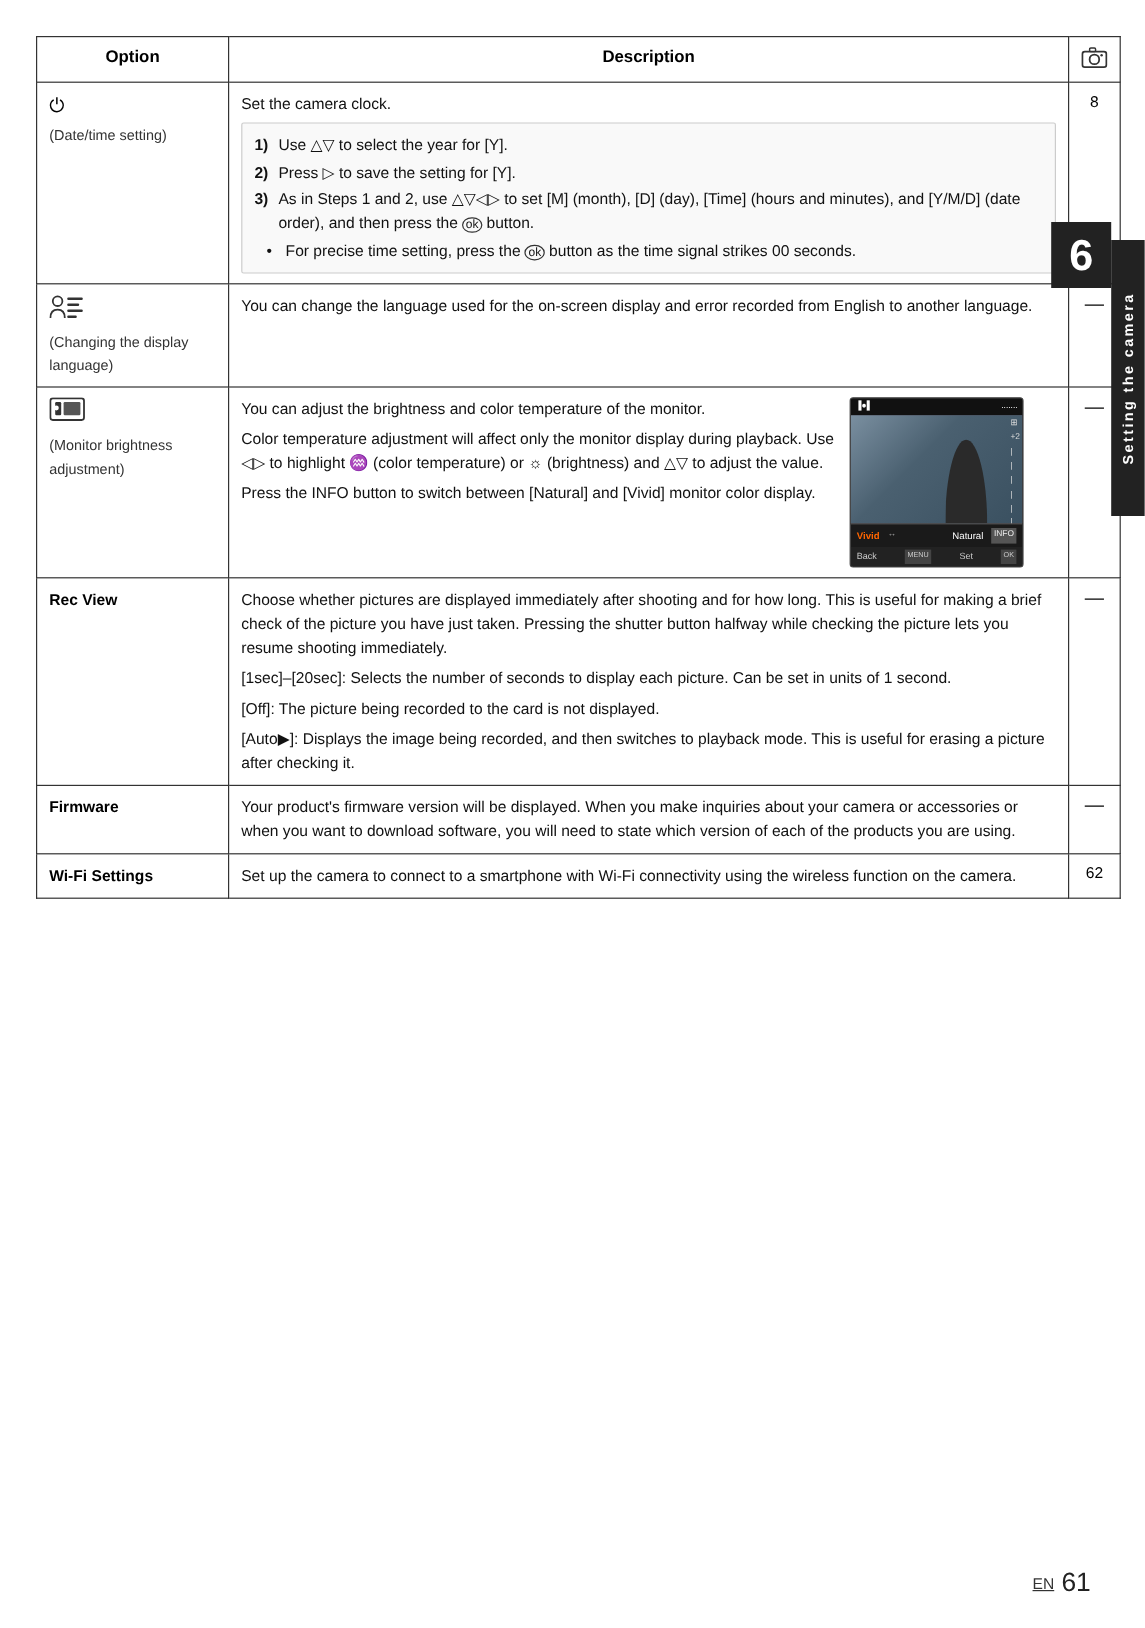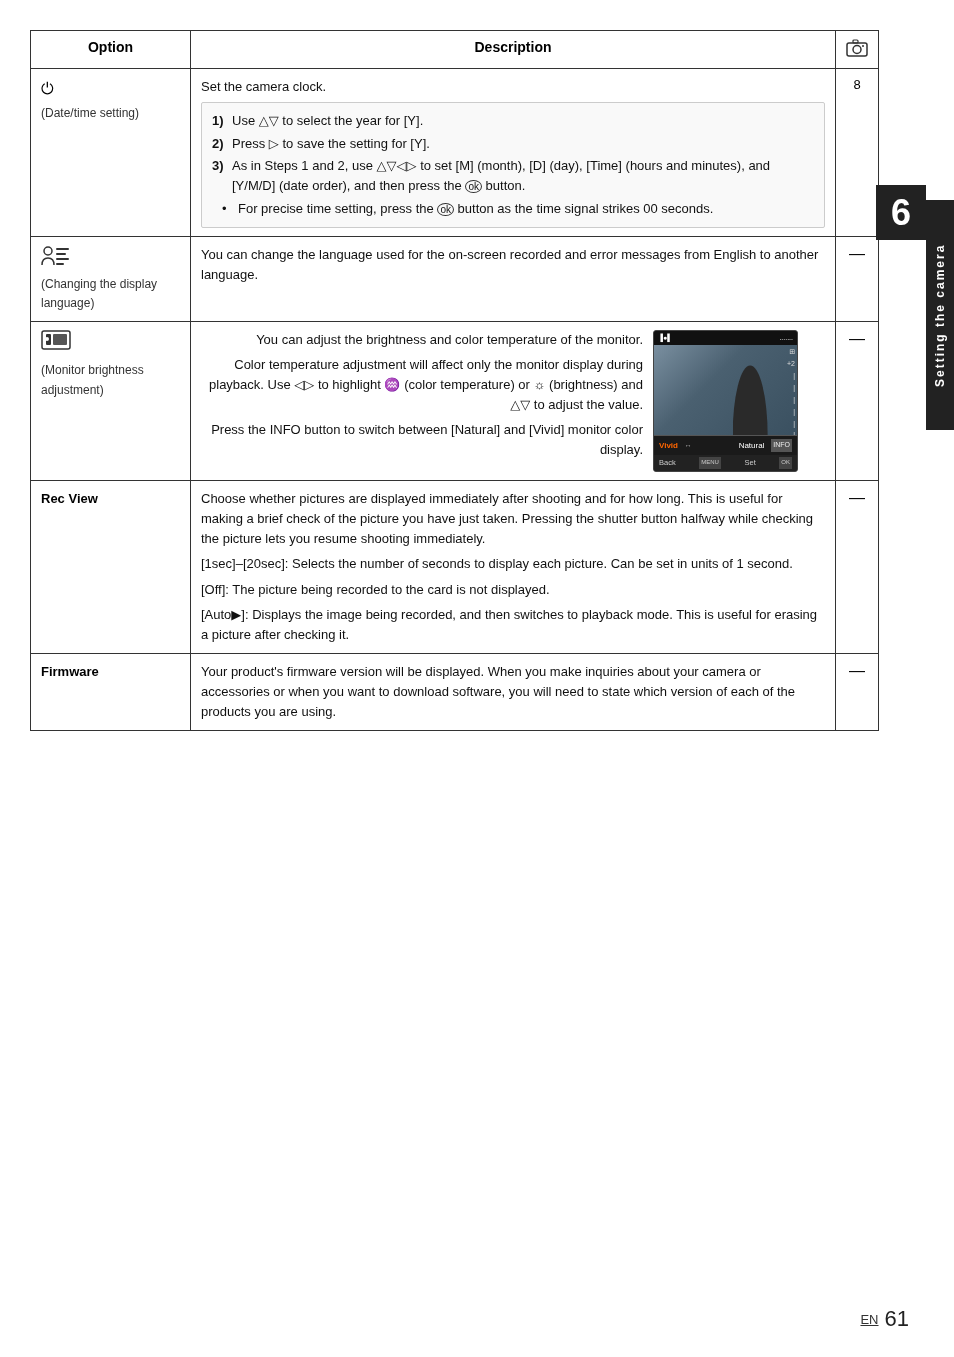--- a/index.html
+++ b/index.html
@@ -169,21 +169,20 @@
 
     
     .bold-label {
       font-weight: bold;
     }
 
     
     .monitor-row-content {
       display: flex;
       gap: 10px;
-      text-align: right;
     }
 
     .monitor-text {
       flex: 1;
       font-size: 13px;
       line-height: 1.55;
     }
 
     .monitor-image {
       width: 172px;
@@ -314,21 +313,20 @@
       font-weight: bold;
       letter-spacing: 2px;
       display: flex;
       align-items: center;
       justify-content: center;
       padding: 20px 0;
       height: 230px;
     }
 
     .table-container {
-      margin-right: 55px;
     }
   </style>
 </head>
 <body>
 
 <div class="page-wrapper">
 
   <div class="chapter-number">6</div>
   <div class="setting-sidebar">Setting the camera</div>
 
@@ -394,21 +392,21 @@
 
                 <rect x="15" y="3" width="13" height="2" rx="1" fill="#333"></rect>
                 <rect x="15" y="8" width="10" height="2" rx="1" fill="#333"></rect>
                 <rect x="15" y="13" width="13" height="2" rx="1" fill="#333"></rect>
                 <rect x="15" y="18" width="8" height="2" rx="1" fill="#333"></rect>
               </svg>
             </span>
             <span class="option-label">(Changing the display language)</span>
           </td>
           <td class="desc-cell">
-            <p>You can change the language used for the on-screen recorded and error messages from English to another language.</p>
+            <p>You can change the language used for the on-screen display and error recorded from English to another language.</p>
           </td>
           <td class="ref-cell col-ref dash-center">—</td>
         </tr>
 
         <tr class="data-row">
           <td class="option-cell col-option">
             
             <span style="display:block; margin-bottom:3px;">
               <svg width="30" height="22" viewBox="0 0 30 22">
                 <rect x="1" y="1" width="28" height="18" rx="2" fill="none" stroke="#333" stroke-width="1.5"></rect>
@@ -486,20 +484,29 @@
         <tr class="data-row">
           <td class="option-cell col-option">
             <span class="bold-label">Firmware</span>
           </td>
           <td class="desc-cell">
             <p>Your product's firmware version will be displayed. When you make inquiries about your camera or accessories or when you want to download software, you will need to state which version of each of the products you are using.</p>
           </td>
           <td class="ref-cell col-ref dash-center">—</td>
         </tr>
 
+        <tr class="data-row">
+          <td class="option-cell col-option">
+            <span class="bold-label">Wi-Fi Settings</span>
+          </td>
+          <td class="desc-cell">
+            <p>Set up the camera to connect to a smartphone with Wi-Fi connectivity using the wireless function on the camera.</p>
+          </td>
+          <td class="ref-cell col-ref">62</td>
+        </tr>
 
       </tbody>
     </table>
   </div>
 
   <div class="page-number-wrapper">
     <span class="page-label">EN</span>
     <span class="page-num">61</span>
   </div>
 

